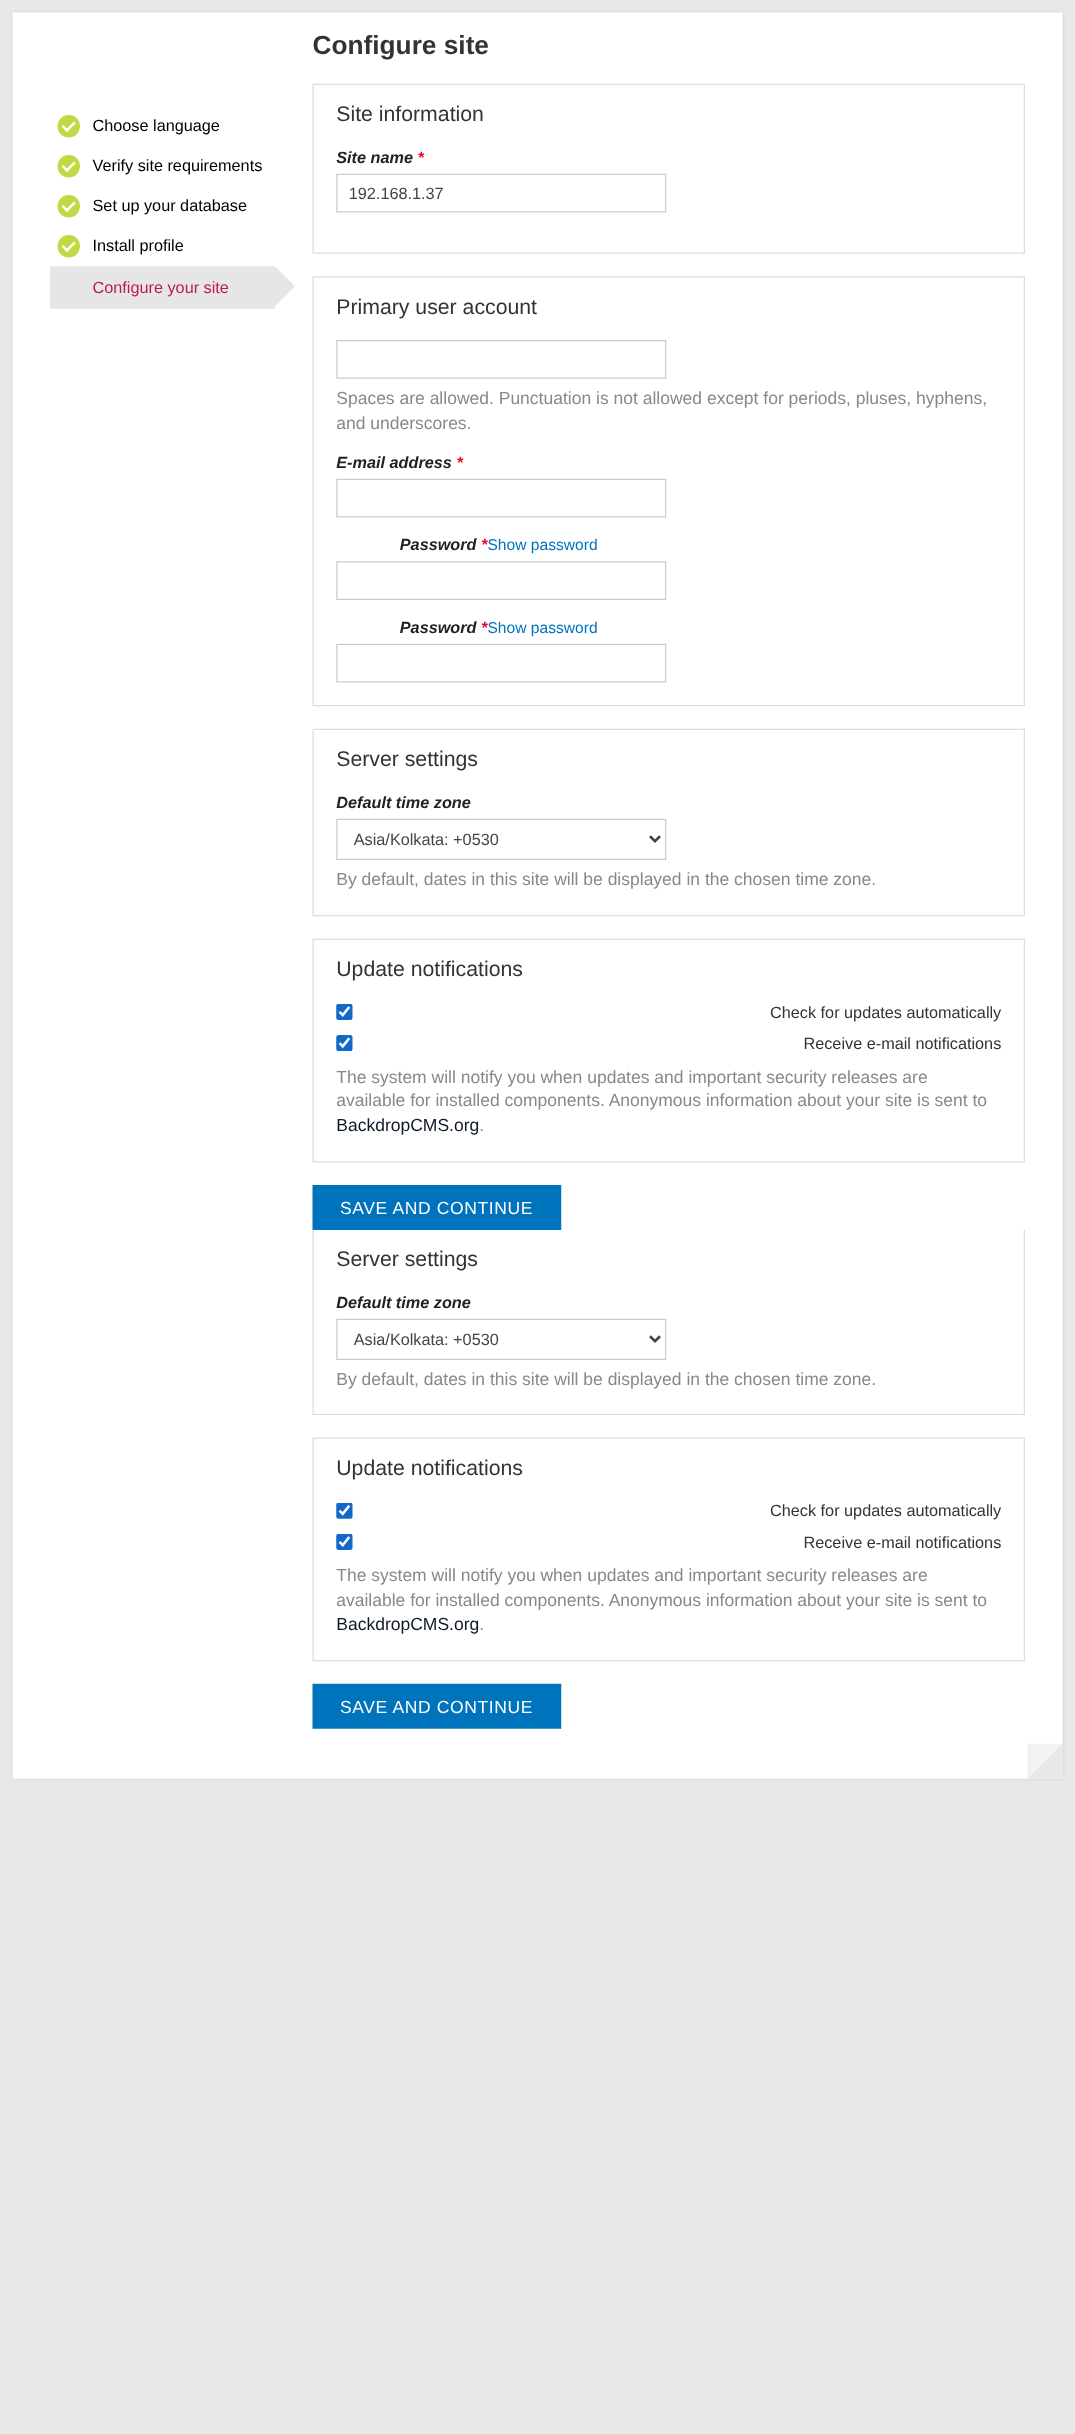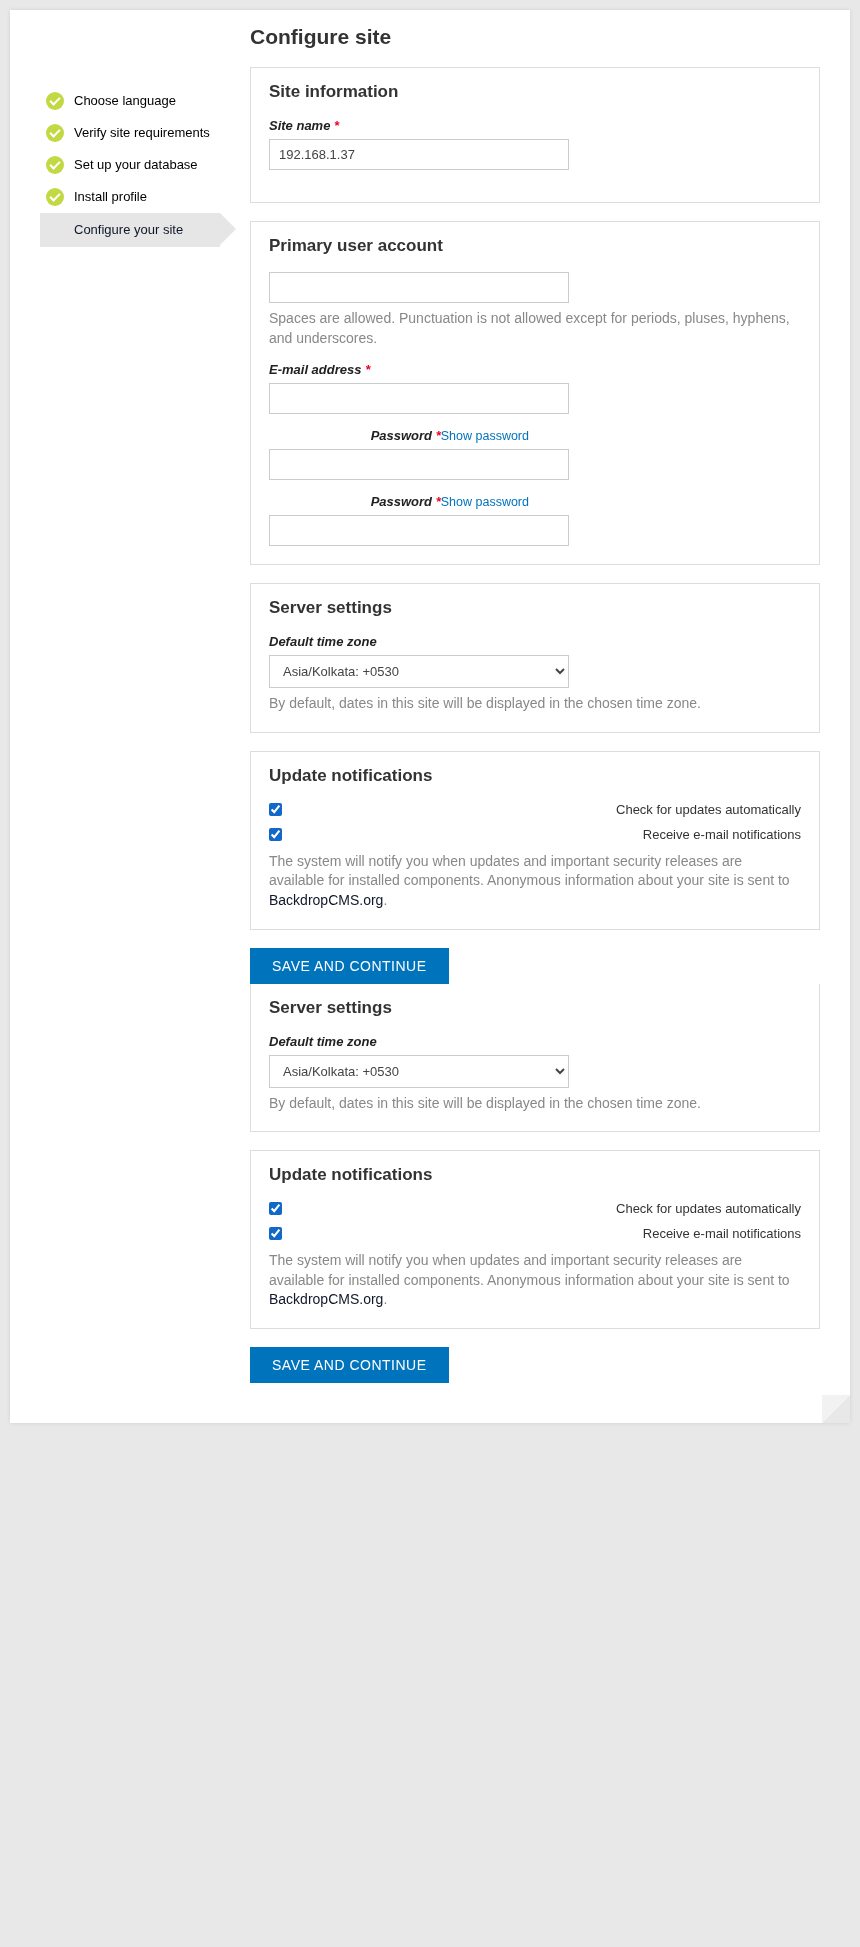--- a/index.html
+++ b/index.html
@@ -52,74 +52,74 @@
     position: absolute;
     left: 4px; top: 5px;
     width: 8px; height: 4px;
     border-left: 2px solid #fff;
     border-bottom: 2px solid #fff;
     transform: rotate(-45deg);
   }
   .step .label { line-height: 1.3; padding-top: 1px;}
   .step.current {
     background: #e6e6e6;
-    color: #0f172a;
+    color: #be185d;
     position: relative;
     padding: 8px 0 8px 34px;
     margin-left: 0;
   }
   .step.current::after {
     content: "";
     position: absolute;
     right: -16px; top: 0;
     border-top: 16px solid transparent;
     border-bottom: 16px solid transparent;
     border-left: 16px solid #e6e6e6;
   }
   
   .card {
     border: 1px solid #ddd;
     padding: 14px 18px 18px 18px;
     margin-bottom: 18px;
   }
   .card-title {
     font-size: 17px;
-    font-weight: 700;
+    font-weight: 400;
     color: #333;
     margin-bottom: 16px;
   }
   .form-item { margin-bottom: 14px; }
   .form-label {
     display: block;
     font-weight: 600;
     font-size: 13px;
     color: #222;
     margin-bottom: 6px;
     font-style: italic;
   }
   .required { color: #e02; }
   input[type=text], input[type=password], select {
-    width: 300px;
+    width: 264px;
     max-width: 100%;
     padding: 7px 9px;
     border: 1px solid #ccc;
     font-size: 13px;
     font-family: inherit;
     color: #444;
     background:#fff;
   }
   .desc {
     font-size: 14px;
     color: #888;
     margin-top: 6px;
     line-height: 1.4;
   }
   .pw-row {
     display: flex;
-    justify-content: flex-end;
+    justify-content: center;
     align-items: center;
     width: 260px;
     margin-bottom: 6px;
   }
   .pw-row .form-label { margin-bottom: 0; }
   .show-pw {
     color: #0073bd;
     font-size: 12.5px;
     cursor: pointer;
   }

